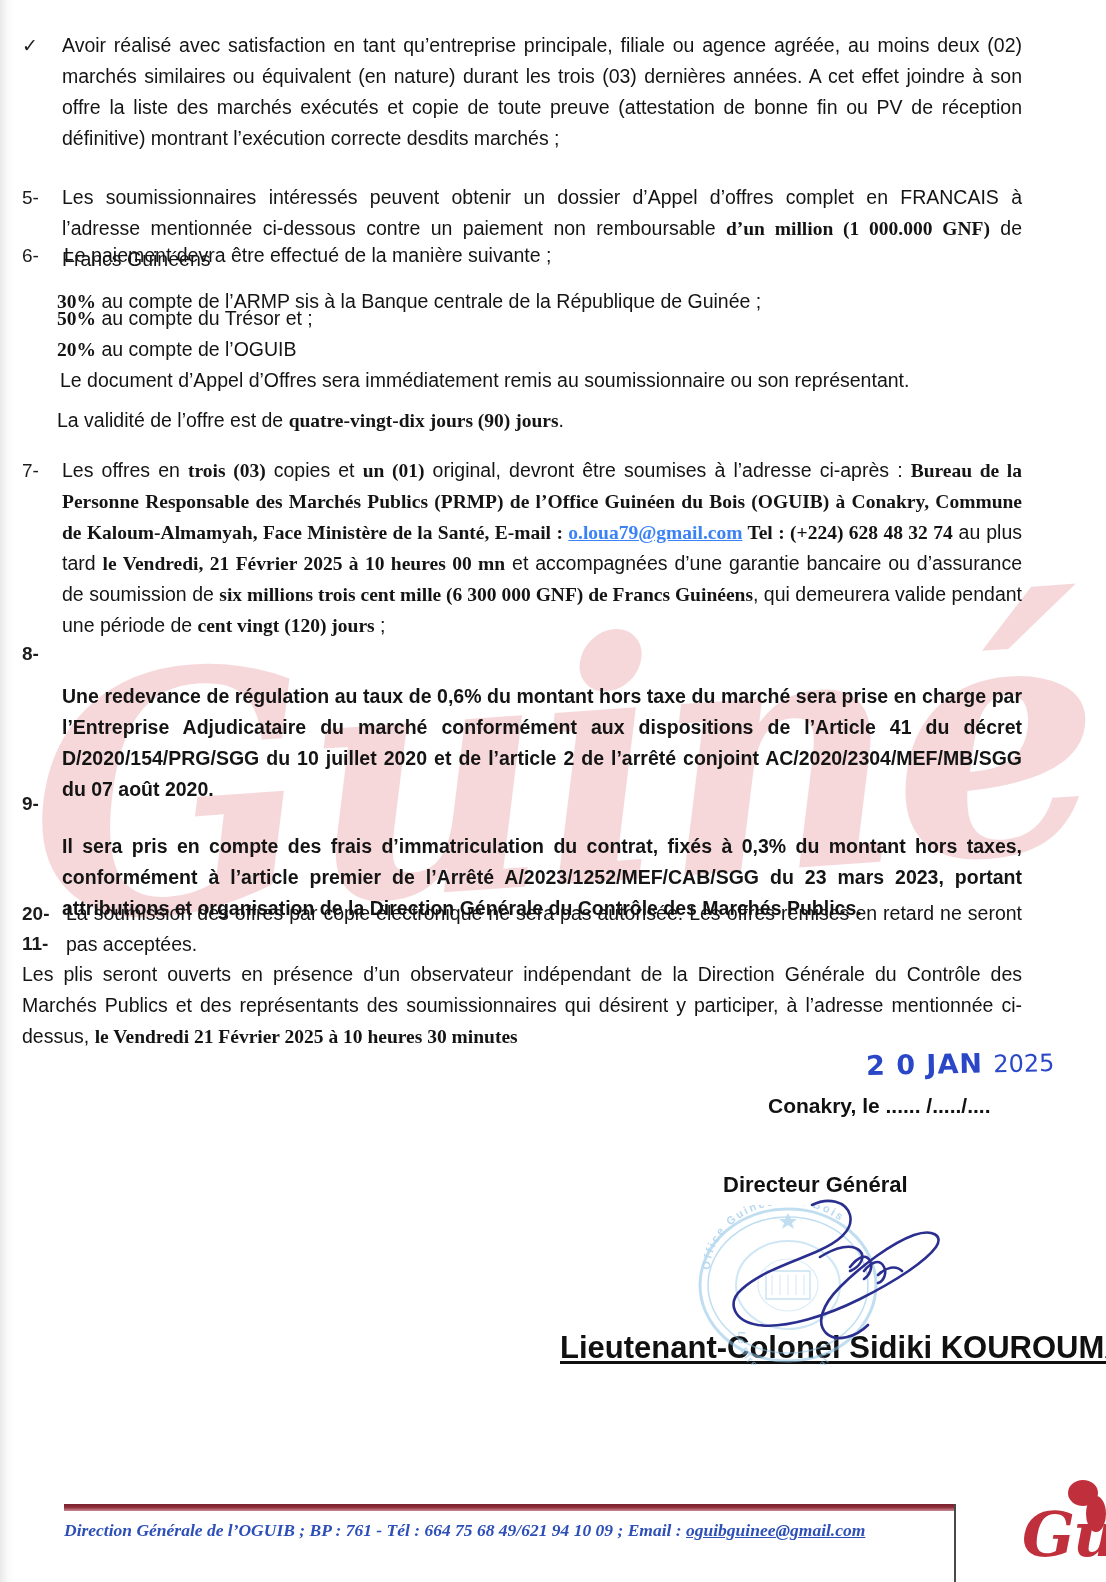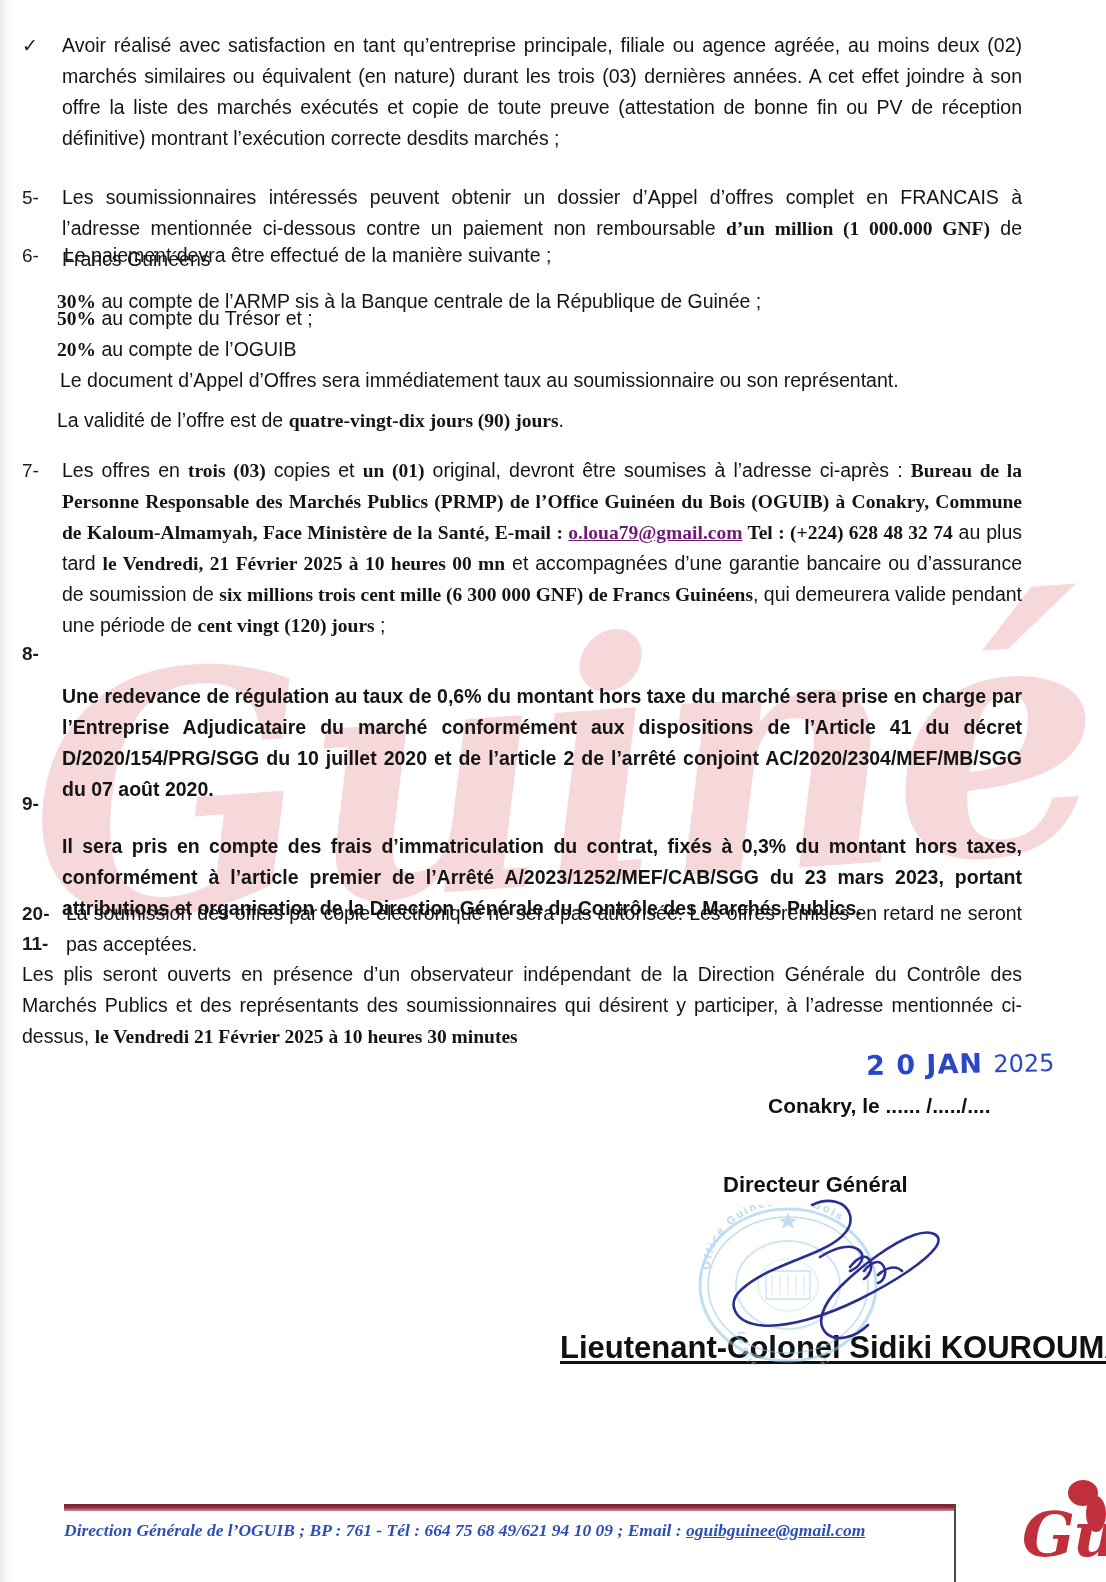--- a/index.html
+++ b/index.html
@@ -66,21 +66,21 @@
     font-size: 19.5px;
     line-height: 31px;
     text-align: justify;
     text-justify: inter-word;
   }
   .body-text.bold { font-weight: bold; margin-top: 43px; }
   .body-text.nojustify { text-align: left; }
   b, strong { font-weight: bold; font-family: Liberation Serif, serif; }
 
   .email-link {
-    color: #701a75;
+    color: #3b82f6;
     text-decoration: underline;
   }
 
   
   .plain-line {
     position: absolute;
     color: #141414;
     font-size: 19.5px;
     line-height: 31px;
     white-space: nowrap;
@@ -244,21 +244,21 @@
     </div>
 
     <div class="block" style="left:22px; top:240px; width:1000px;">
       <div class="marker" style="width:42px;">6-</div>
       <div class="body-text nojustify">Le paiement devra être effectué de la manière suivante ;</div>
     </div>
 
     <div class="plain-line" style="left:57px; top:272px;margin-top:14px;"><b>30%</b> au compte de l’ARMP sis à la Banque centrale de la République de Guinée ;</div>
     <div class="plain-line" style="left:57px; top:303px;"><b>50%</b> au compte du Trésor et ;</div>
     <div class="plain-line" style="left:57px; top:334px;"><b>20%</b> au compte de l’OGUIB</div>
-    <div class="plain-line" style="left:60px; top:365px;">Le document d’Appel d’Offres sera immédiatement taux au soumissionnaire ou son représentant.</div>
+    <div class="plain-line" style="left:60px; top:365px;">Le document d’Appel d’Offres sera immédiatement remis au soumissionnaire ou son représentant.</div>
 
     <div class="plain-line" style="left:57px; top:405px;">La validité de l’offre est de <b>quatre-vingt-dix jours (90) jours</b>.</div>
 
     <div class="block" style="left:22px; top:455px; width:1000px;">
       <div class="marker" style="width:40px;">7-</div>
       <div class="body-text">Les offres en <b>trois (03)</b> copies et <b>un (01)</b> original, devront être soumises à l’adresse ci-après : <b>Bureau de la Personne Responsable des Marchés Publics (PRMP) de l’Office Guinéen du Bois (OGUIB) à Conakry, Commune de Kaloum-Almamyah, Face Ministère de la Santé, E-mail : <a class="email-link">o.loua79@gmail.com</a> Tel : (+224) 628 48 32 74</b> au plus tard <b>le Vendredi, 21 Février 2025 à 10 heures 00 mn</b> et accompagnées d’une garantie bancaire ou d’assurance de soumission de <b>six millions trois cent mille (6 300 000 GNF) de Francs Guinéens</b>, qui demeurera valide pendant une période de <b>cent vingt (120) jours</b> ;</div>
     </div>
 
     <div class="block" style="left:22px; top:638px; width:1000px;">
       <div class="marker bold" style="width:40px;">8-</div>

